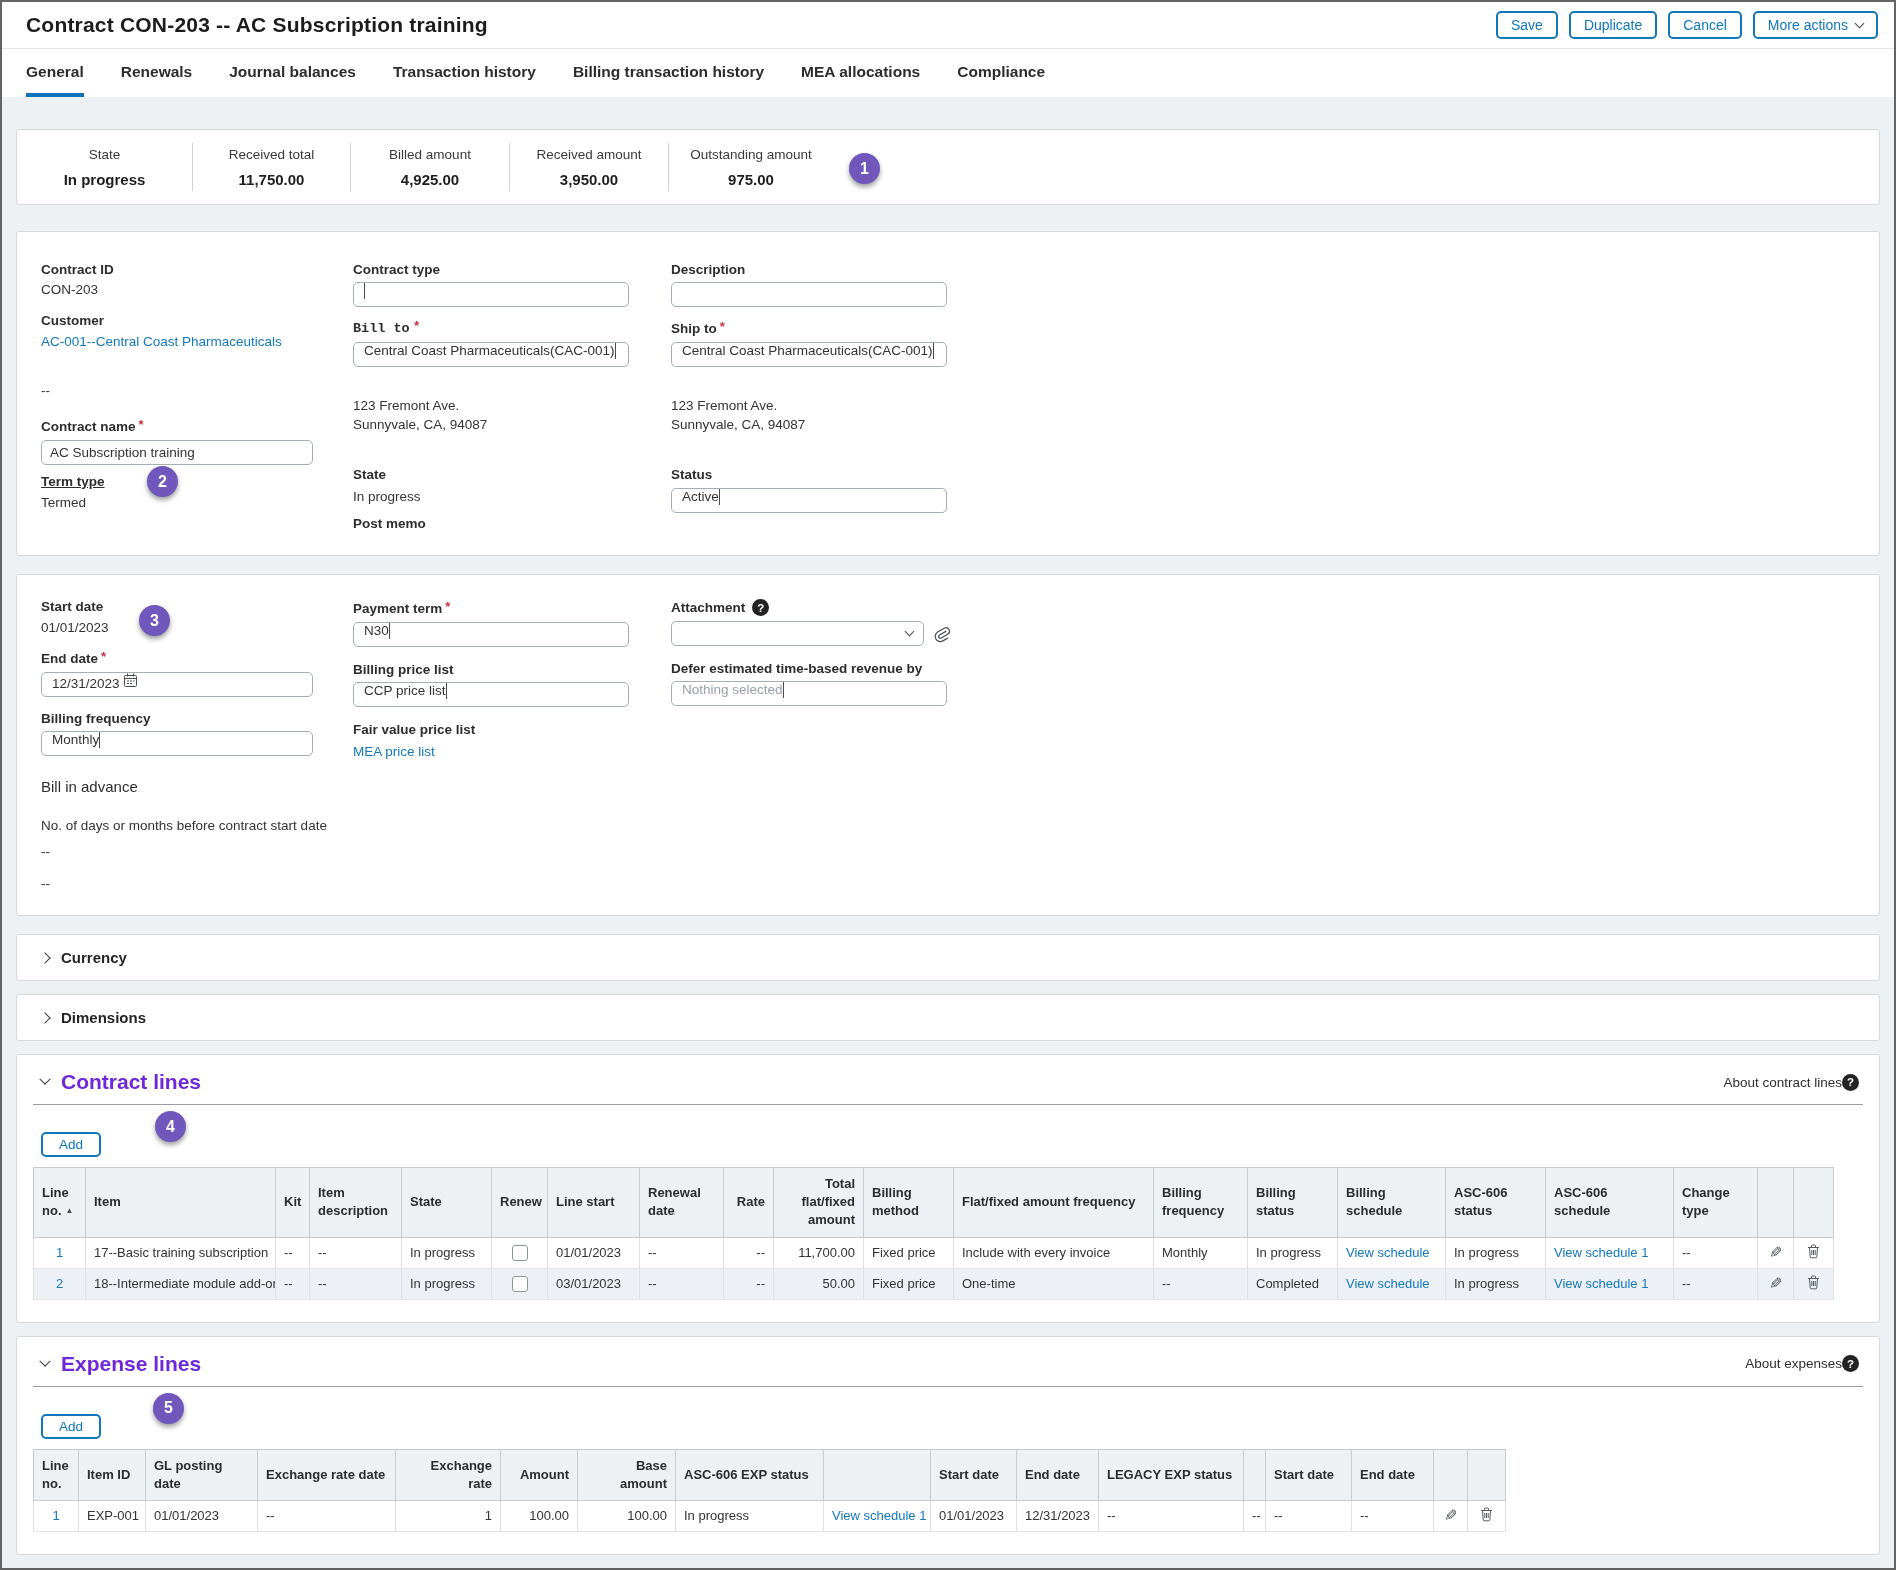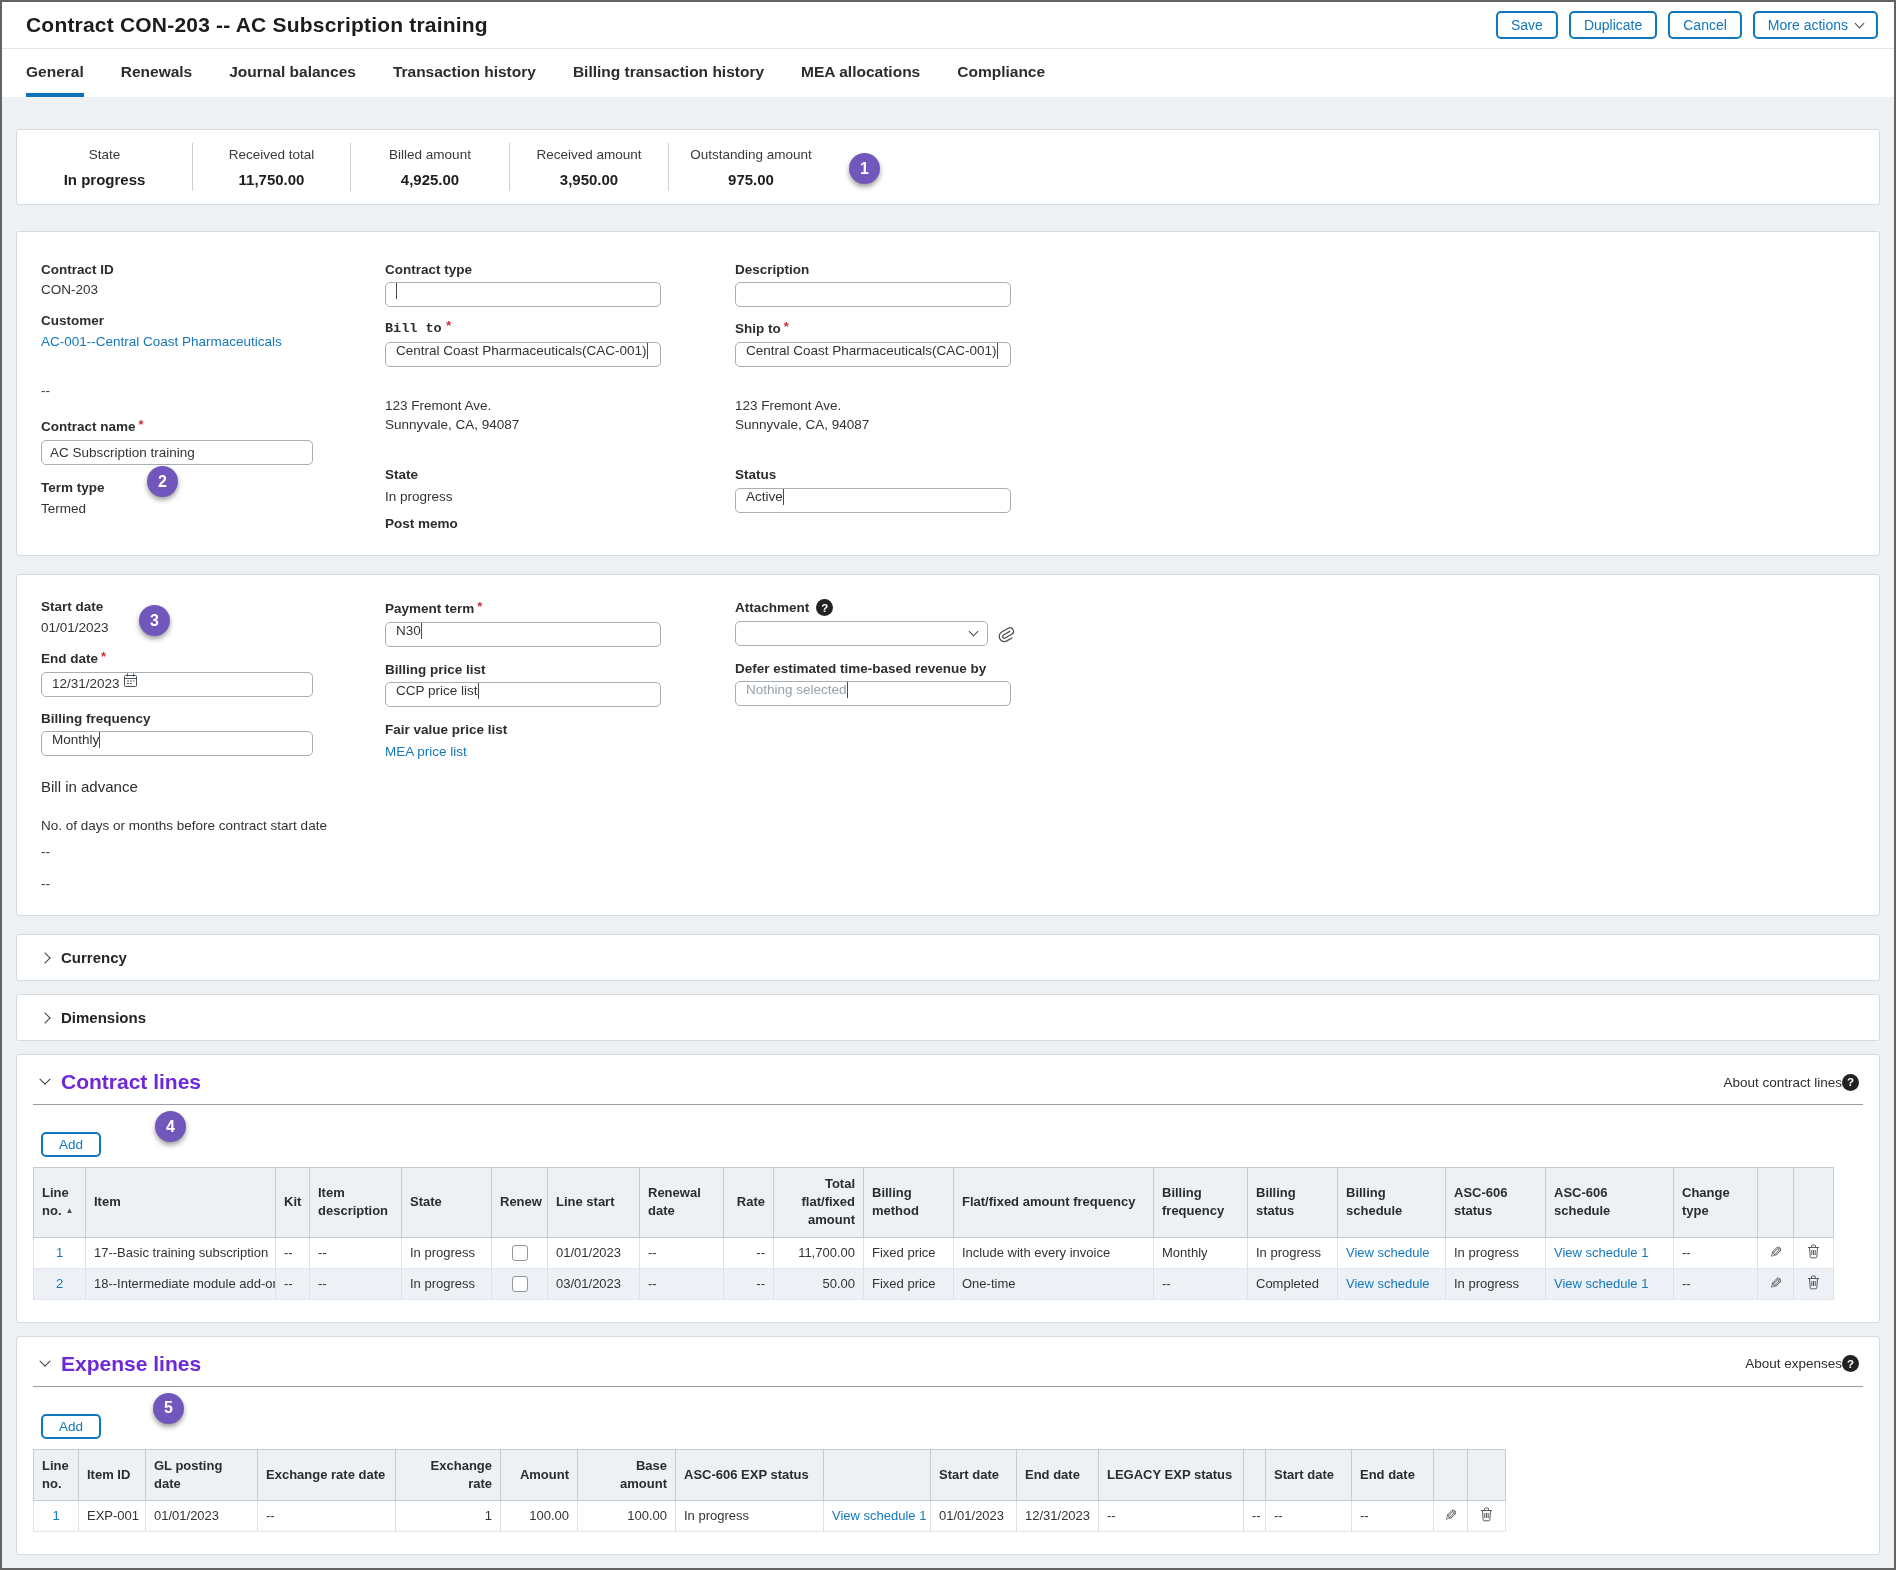--- a/index.html
+++ b/index.html
@@ -49,21 +49,21 @@
     border-right:1px solid #ccd1d6;}
   .sum-cell:nth-child(1){width:176px;}
   .sum-cell:nth-child(2){width:158px;}
   .sum-cell:nth-child(3){width:159px;}
   .sum-cell:nth-child(4){width:159px;}
   .sum-cell:nth-child(5){width:164px;border-right:none;}
   .sum-label{font-size:13.5px;color:#3a3a3a;}
   .sum-value{font-size:15px;font-weight:bold;color:#1e1e1e;}
   
   .form-panel{margin-bottom:18px;padding:30px 24px 24px;}
-  .form-grid{display:grid;grid-template-columns:312px 318px auto;gap:32px;}
+  .form-grid{display:grid;grid-template-columns:312px 318px auto;}
   .fcol > *{display:block;}
   
   .collapse{height:47px;display:flex;align-items:center;gap:12px;padding:0 24px;margin-bottom:13px;cursor:pointer;}
   .collapse .sec-title{font-size:15px;font-weight:bold;color:#242424;}
   
   .lines-panel{margin-bottom:13px;padding:13px 16px 22px;}
   .sec-head{display:flex;justify-content:space-between;align-items:center;padding:2px 4px 10px 8px;
     border-bottom:1px solid #989ea4;}
   .sec-head-left{display:flex;align-items:center;gap:12px;}
   .sec-head .sec-title{font-size:21px;font-weight:bold;color:#6d28d9;}
@@ -145,21 +145,21 @@
       <div class="badge" style="left:130px;top:234px;">2</div>
       <div class="form-grid">
         <div class="fcol">
           <span class="lbl">Contract ID</span>
           <span class="val" style="margin-top:5px;">CON-203</span>
           <span class="lbl" style="margin-top:16px;">Customer</span>
           <span class="val link" style="margin-top:6px;">AC-001--Central Coast Pharmaceuticals</span>
           <span class="val" style="margin-top:34px;">--</span>
           <span style="margin-top:19px;"><span class="lbl">Contract name</span><span class="req">*</span></span>
           <input class="tinput" style="width: 272px; margin-top: 5px;" value="AC Subscription training">
-          <span class="lbl" style="margin-top:15px;">Term type</span>
+          <span class="lbl" style="margin-top:9px;text-decoration:underline;">Term type</span>
           <span class="val" style="margin-top:6px;">Termed</span>
         </div>
         <div class="fcol">
           <span class="lbl">Contract type</span>
           <div class="select" style="width:276px;margin-top:5px;">
             <span></span>
             <span class="chev-down-s"></span>
           </div>
           <span style="margin-top:12px;font-family:Liberation Mono, monospace;"><span class="lbl">Bill to</span><span class="req">*</span></span>
           <div class="select" style="width:276px;margin-top:5px;">

